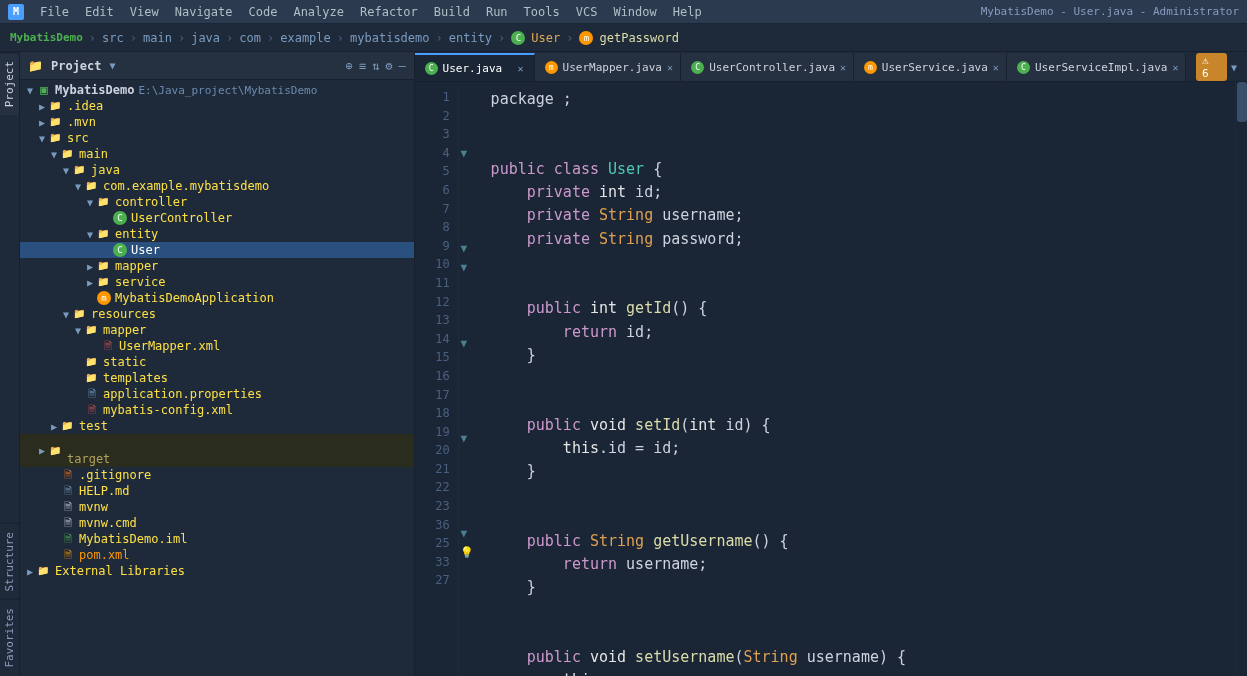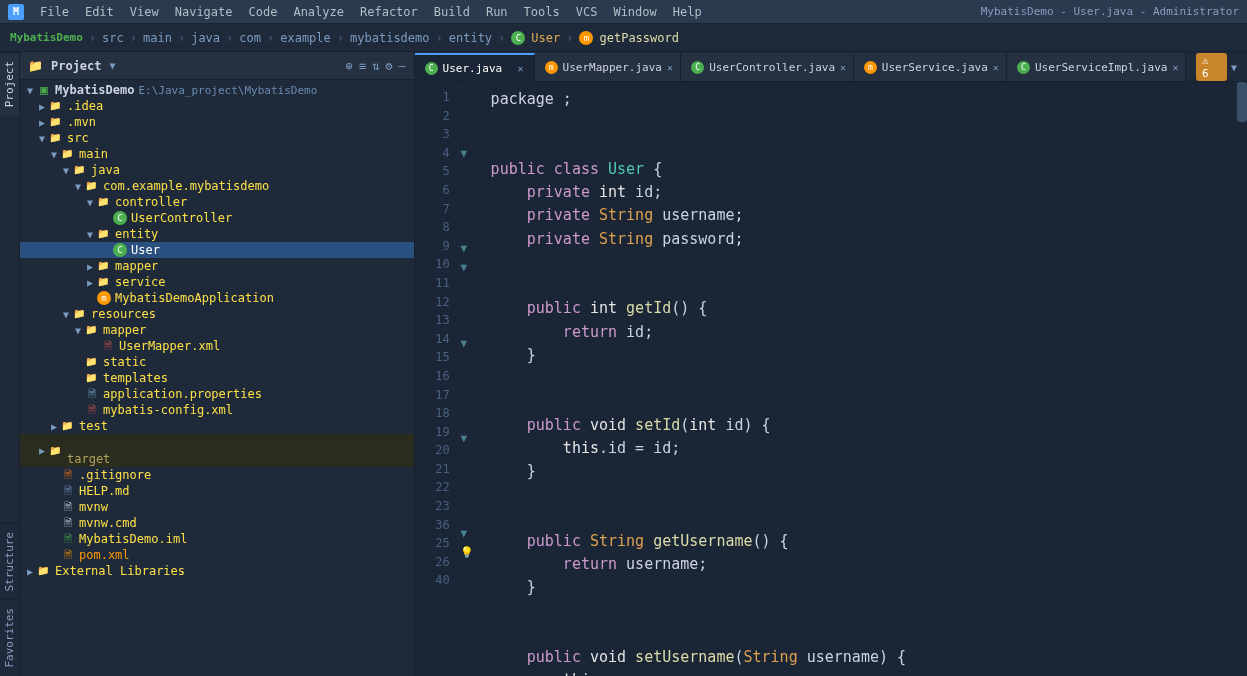--- a/index.html
+++ b/index.html
@@ -396,22 +396,22 @@
         <div>16</div>
         <div>17</div>
         <div>18</div>
         <div>19</div>
         <div>20</div>
         <div>21</div>
         <div>22</div>
         <div>23</div>
         <div>36</div>
         <div>25</div>
-        <div>26</div>
-        <div>40</div>
+        <div>33</div>
+        <div>27</div>
       </div>
 
       <div style="width:20px;background:#1a2535;color:#4a6080;font-size:11px;padding:6px 2px;line-height:1.55;flex-shrink:0;">
         <div style="height:19px;"></div>
         <div style="height:19px;"></div>
         <div style="height:19px;"></div>
         <div style="height:19px;color:#4a8090;cursor:pointer;">▼</div>
         <div style="height:19px;"></div>
         <div style="height:19px;"></div>
         <div style="height:19px;"></div>

